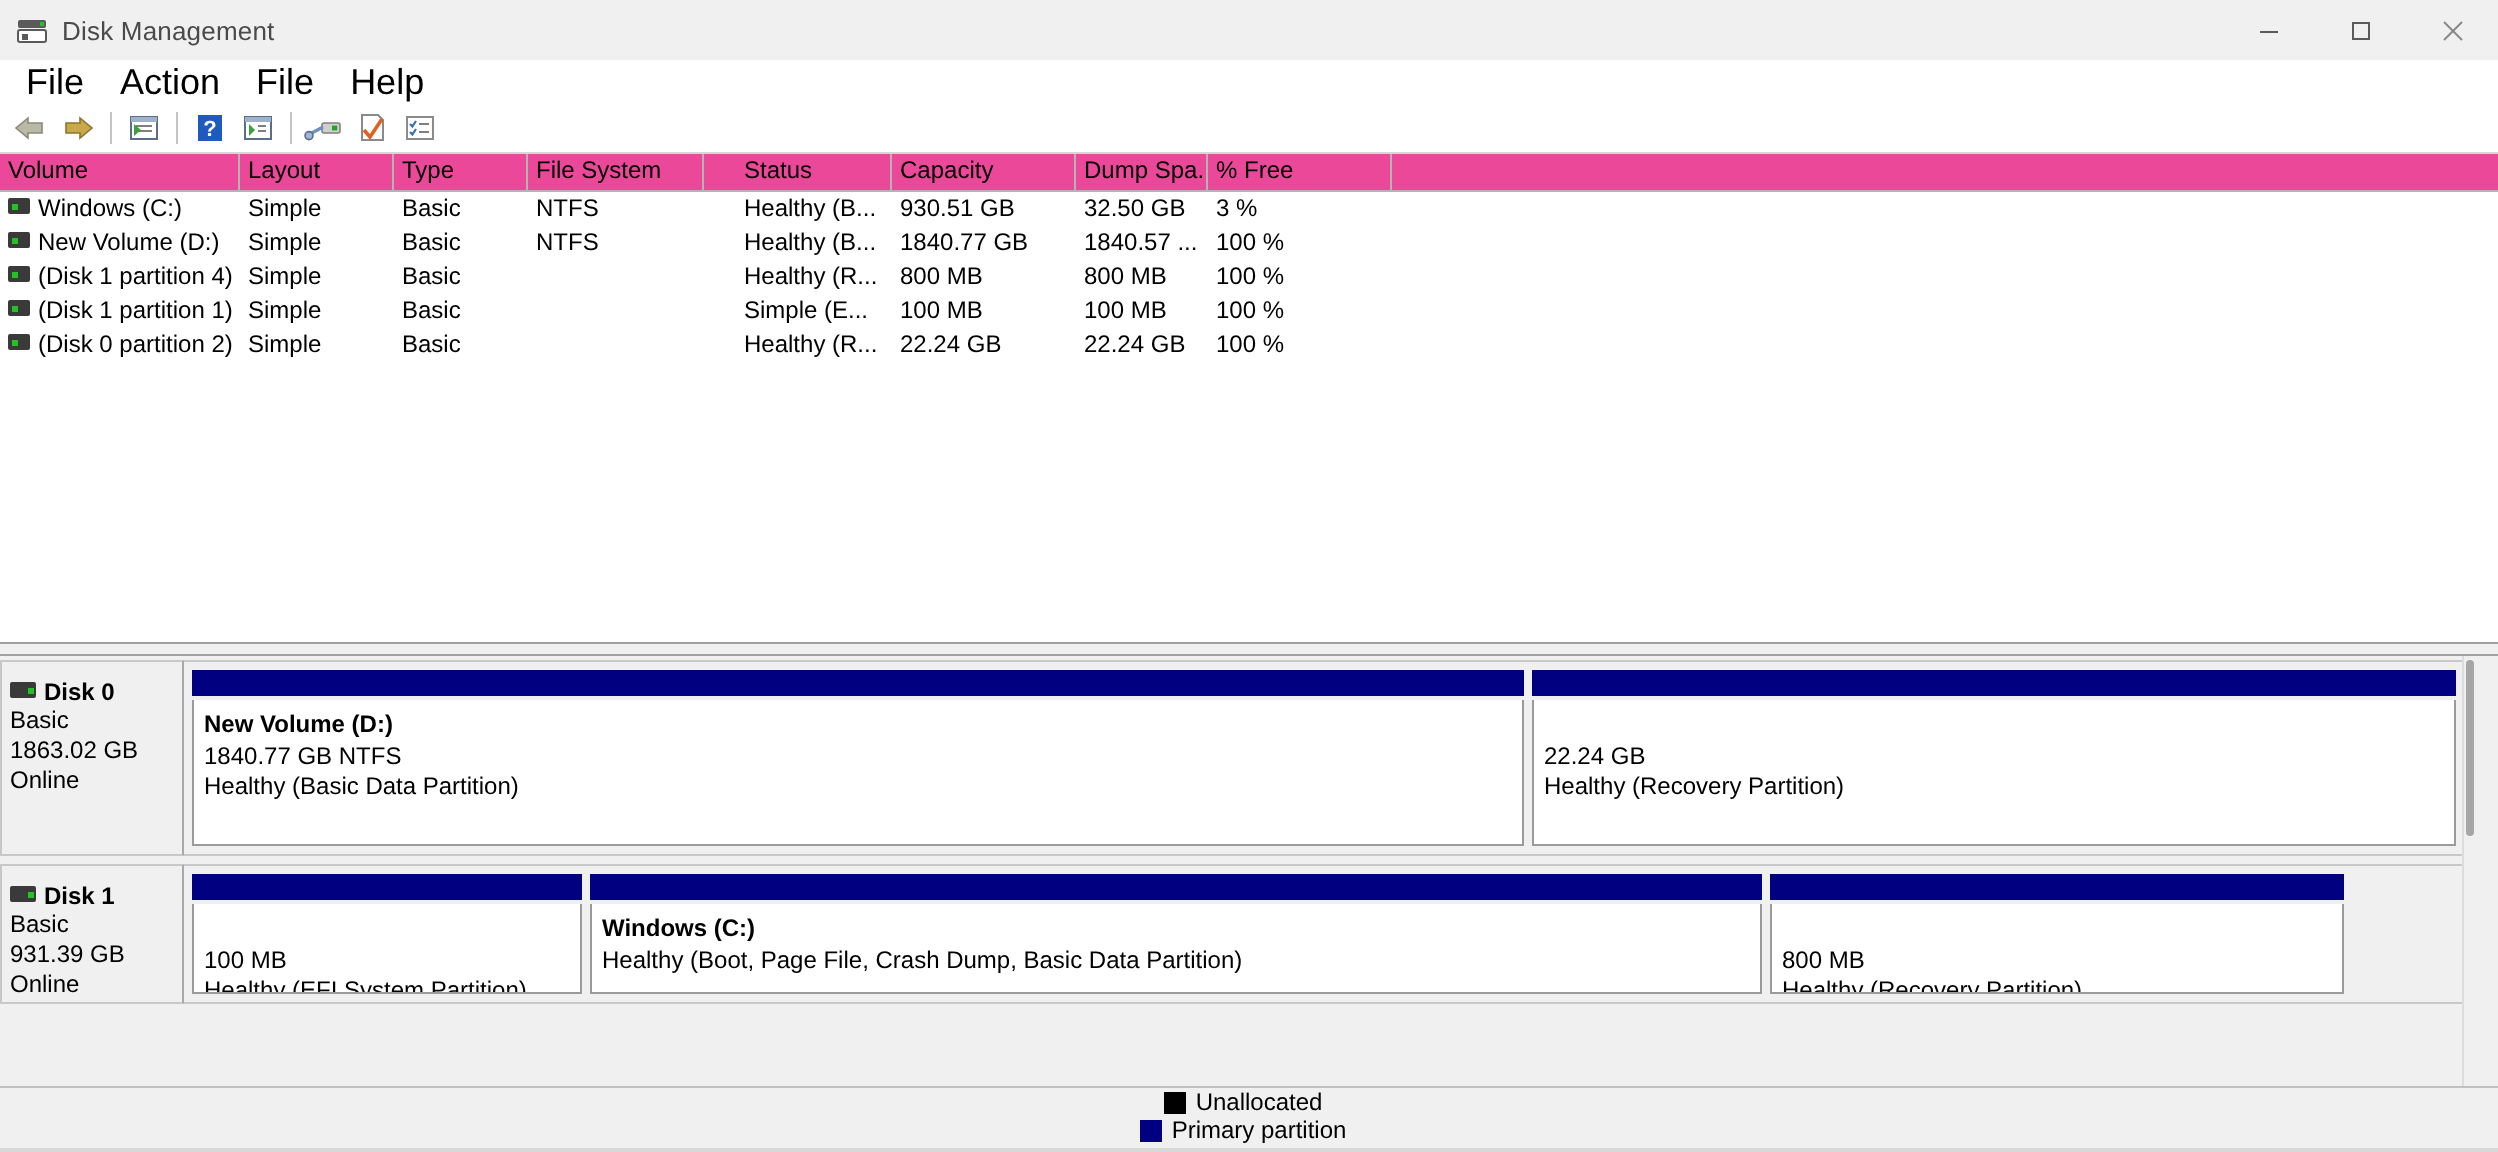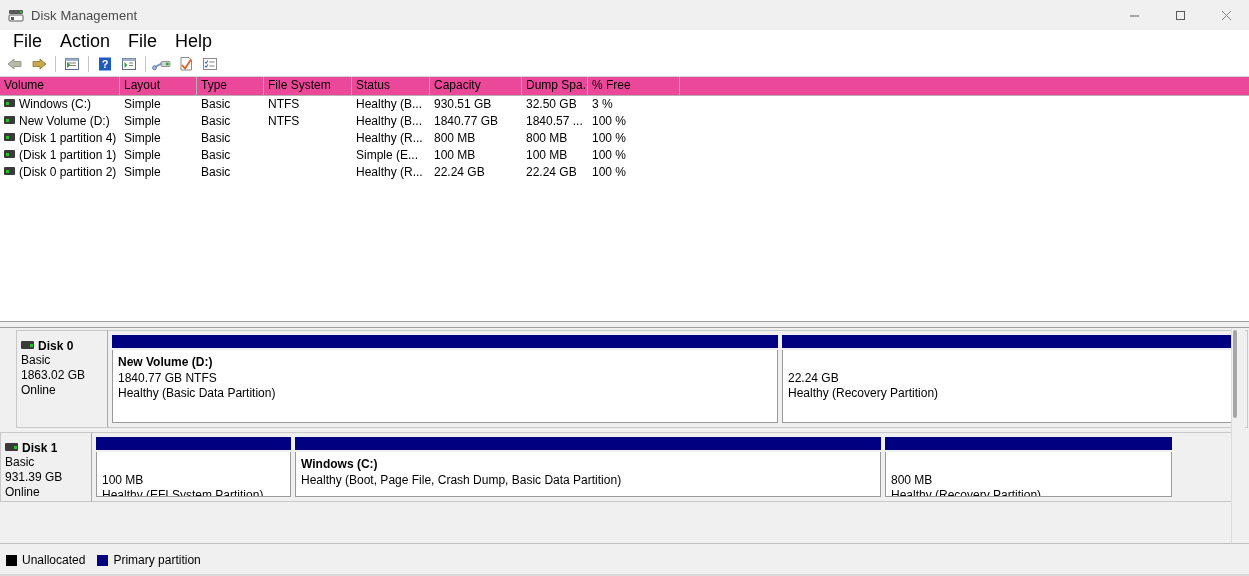--- a/index.html
+++ b/index.html
@@ -154,21 +154,21 @@
     width: 3px;
     height: 3px;
     background: #22c425;
   }
 
   
   .c-vol  { width: 120px; }
   .c-lay  { width: 77px; }
   .c-typ  { width: 67px; }
   .c-fs   { width: 88px; }
-  .c-sta  { width: 78px; }
+  .c-sta  { width: 78px; margin-left: 16px; }
   .c-cap  { width: 92px; }
   .c-free { width: 66px; }
   .c-pct  { width: 92px; }
 
   
   .splitter {
     position: absolute;
     top: 321px;
     left: 0;
     width: 1249px;
@@ -190,21 +190,21 @@
     overflow: hidden;
   }
 
   .disk-row {
     display: flex;
     position: absolute;
     left: 0;
     width: 1232px;
     box-sizing: border-box;
   }
-  #disk-row-0 { top: 2px;  height: 98px; margin-left: 16px; }
+  #disk-row-0 { top: 2px;  height: 98px; }
   #disk-row-1 { top: 104px; height: 70px; }
 
   .disk-info {
     width: 92px;
     flex: none;
     box-sizing: border-box;
     background: #f0f0f0;
     border: 1px solid #c8c8c8;
     border-right: 1px solid #a8a8a8;
     padding: 8px 0 0 4px;
@@ -296,20 +296,21 @@
     left: 0;
     top: 543px;
     width: 1249px;
     height: 33px;
     background: #f0f0f0;
     border-top: 1px solid #c0c0c0;
     display: flex;
     align-items: center;
     padding-left: 6px;
     box-sizing: border-box;
+    flex-direction: column;
   }
   .legend-item {
     display: flex;
     align-items: center;
     margin-right: 12px;
     font-size: 12px;
   }
   .legend-swatch {
     width: 11px;
     height: 11px;

